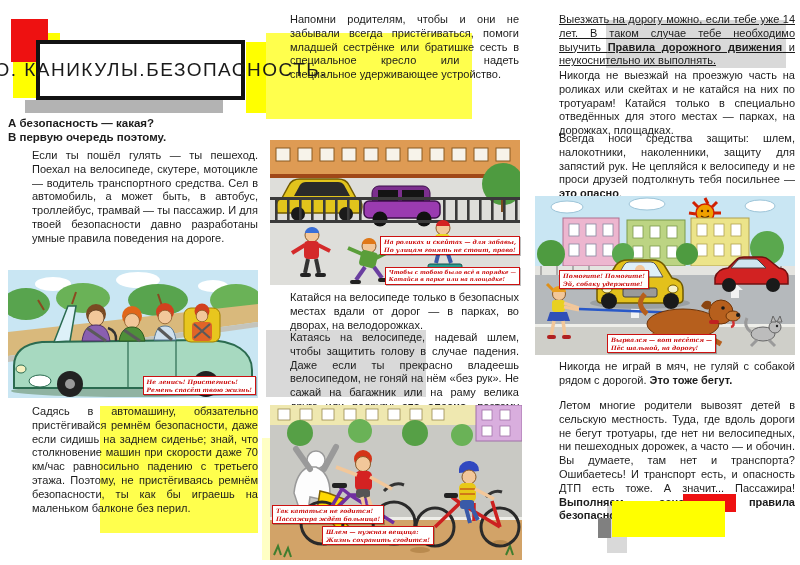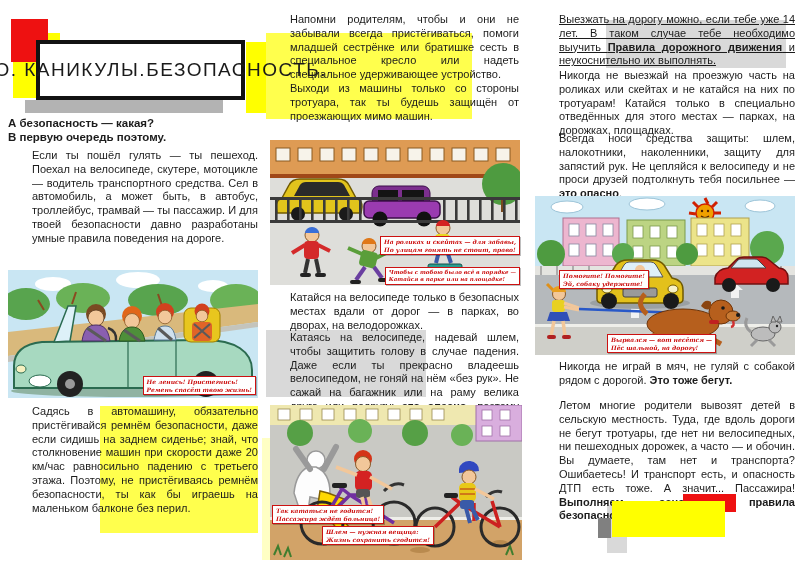--- a/index.html
+++ b/index.html
@@ -100,27 +100,26 @@
         <circle cx="198" cy="114" r="5" fill="#9a9a9a"></circle>
     </svg>
     <div class="cap" style="right:2px;bottom:3px;">
       <span>Не ленись! Пристегнись!</span>
       <span>Ремень спасёт твою жизнь!</span>
     </div>
   </div>
 
   <div class="hl" style="left:100px;top:406px;width:158px;height:127px;background:#ffff4d;"></div>
   <div class="tcol" style="left:8px;top:405px;width:250px;">
-    <p>Садясь в автомашину, обязательно пристёгивайся ремнём безопасности, даже если сидишь на заднем сиденье; знай, что столкновение машин при скорости даже 20 км/час равносильно падению с третьего этажа. Поэтому, не пристёгиваясь ремнём безопасности, ты как бы играешь на маленьком балконе без перил.</p>
+    <p>Садясь в автомашину, обязательно пристёгивайся ремнём безопасности, даже если сидишь на заднем сиденье; знай, что столкновение машин при скорости даже 70 км/час равносильно падению с третьего этажа. Поэтому, не пристёгиваясь ремнём безопасности, ты как бы играешь на маленьком балконе без перил.</p>
   </div>
 
   <div class="hl" style="left:266px;top:33px;width:206px;height:86px;background:#ffff4d;"></div>
   <div class="tcol" style="left:266px;top:13px;width:253px;">
     <p>Напомни родителям, чтобы и они не забывали всегда пристёгиваться, помоги младшей сестрёнке или братишке сесть в специальное кресло или надеть специальное удерживающее устройство.</p>
-    <p>Выходи из машины только со стороны тротуара, так ты будешь защищён от проезжающих мимо машин.</p>
   </div>
 
   <div class="illo" style="left:270px;top:140px;width:250px;height:145px;">
     <svg width="250" height="145" viewBox="0 0 250 145">
       <defs>
         <pattern id="fenceP" width="12" height="24" patternUnits="userSpaceOnUse">
           <rect x="5" width="2.6" height="24" fill="#3a3a3a"></rect>
         </pattern>
       </defs>
       <rect width="250" height="145" fill="#dededa"></rect>

